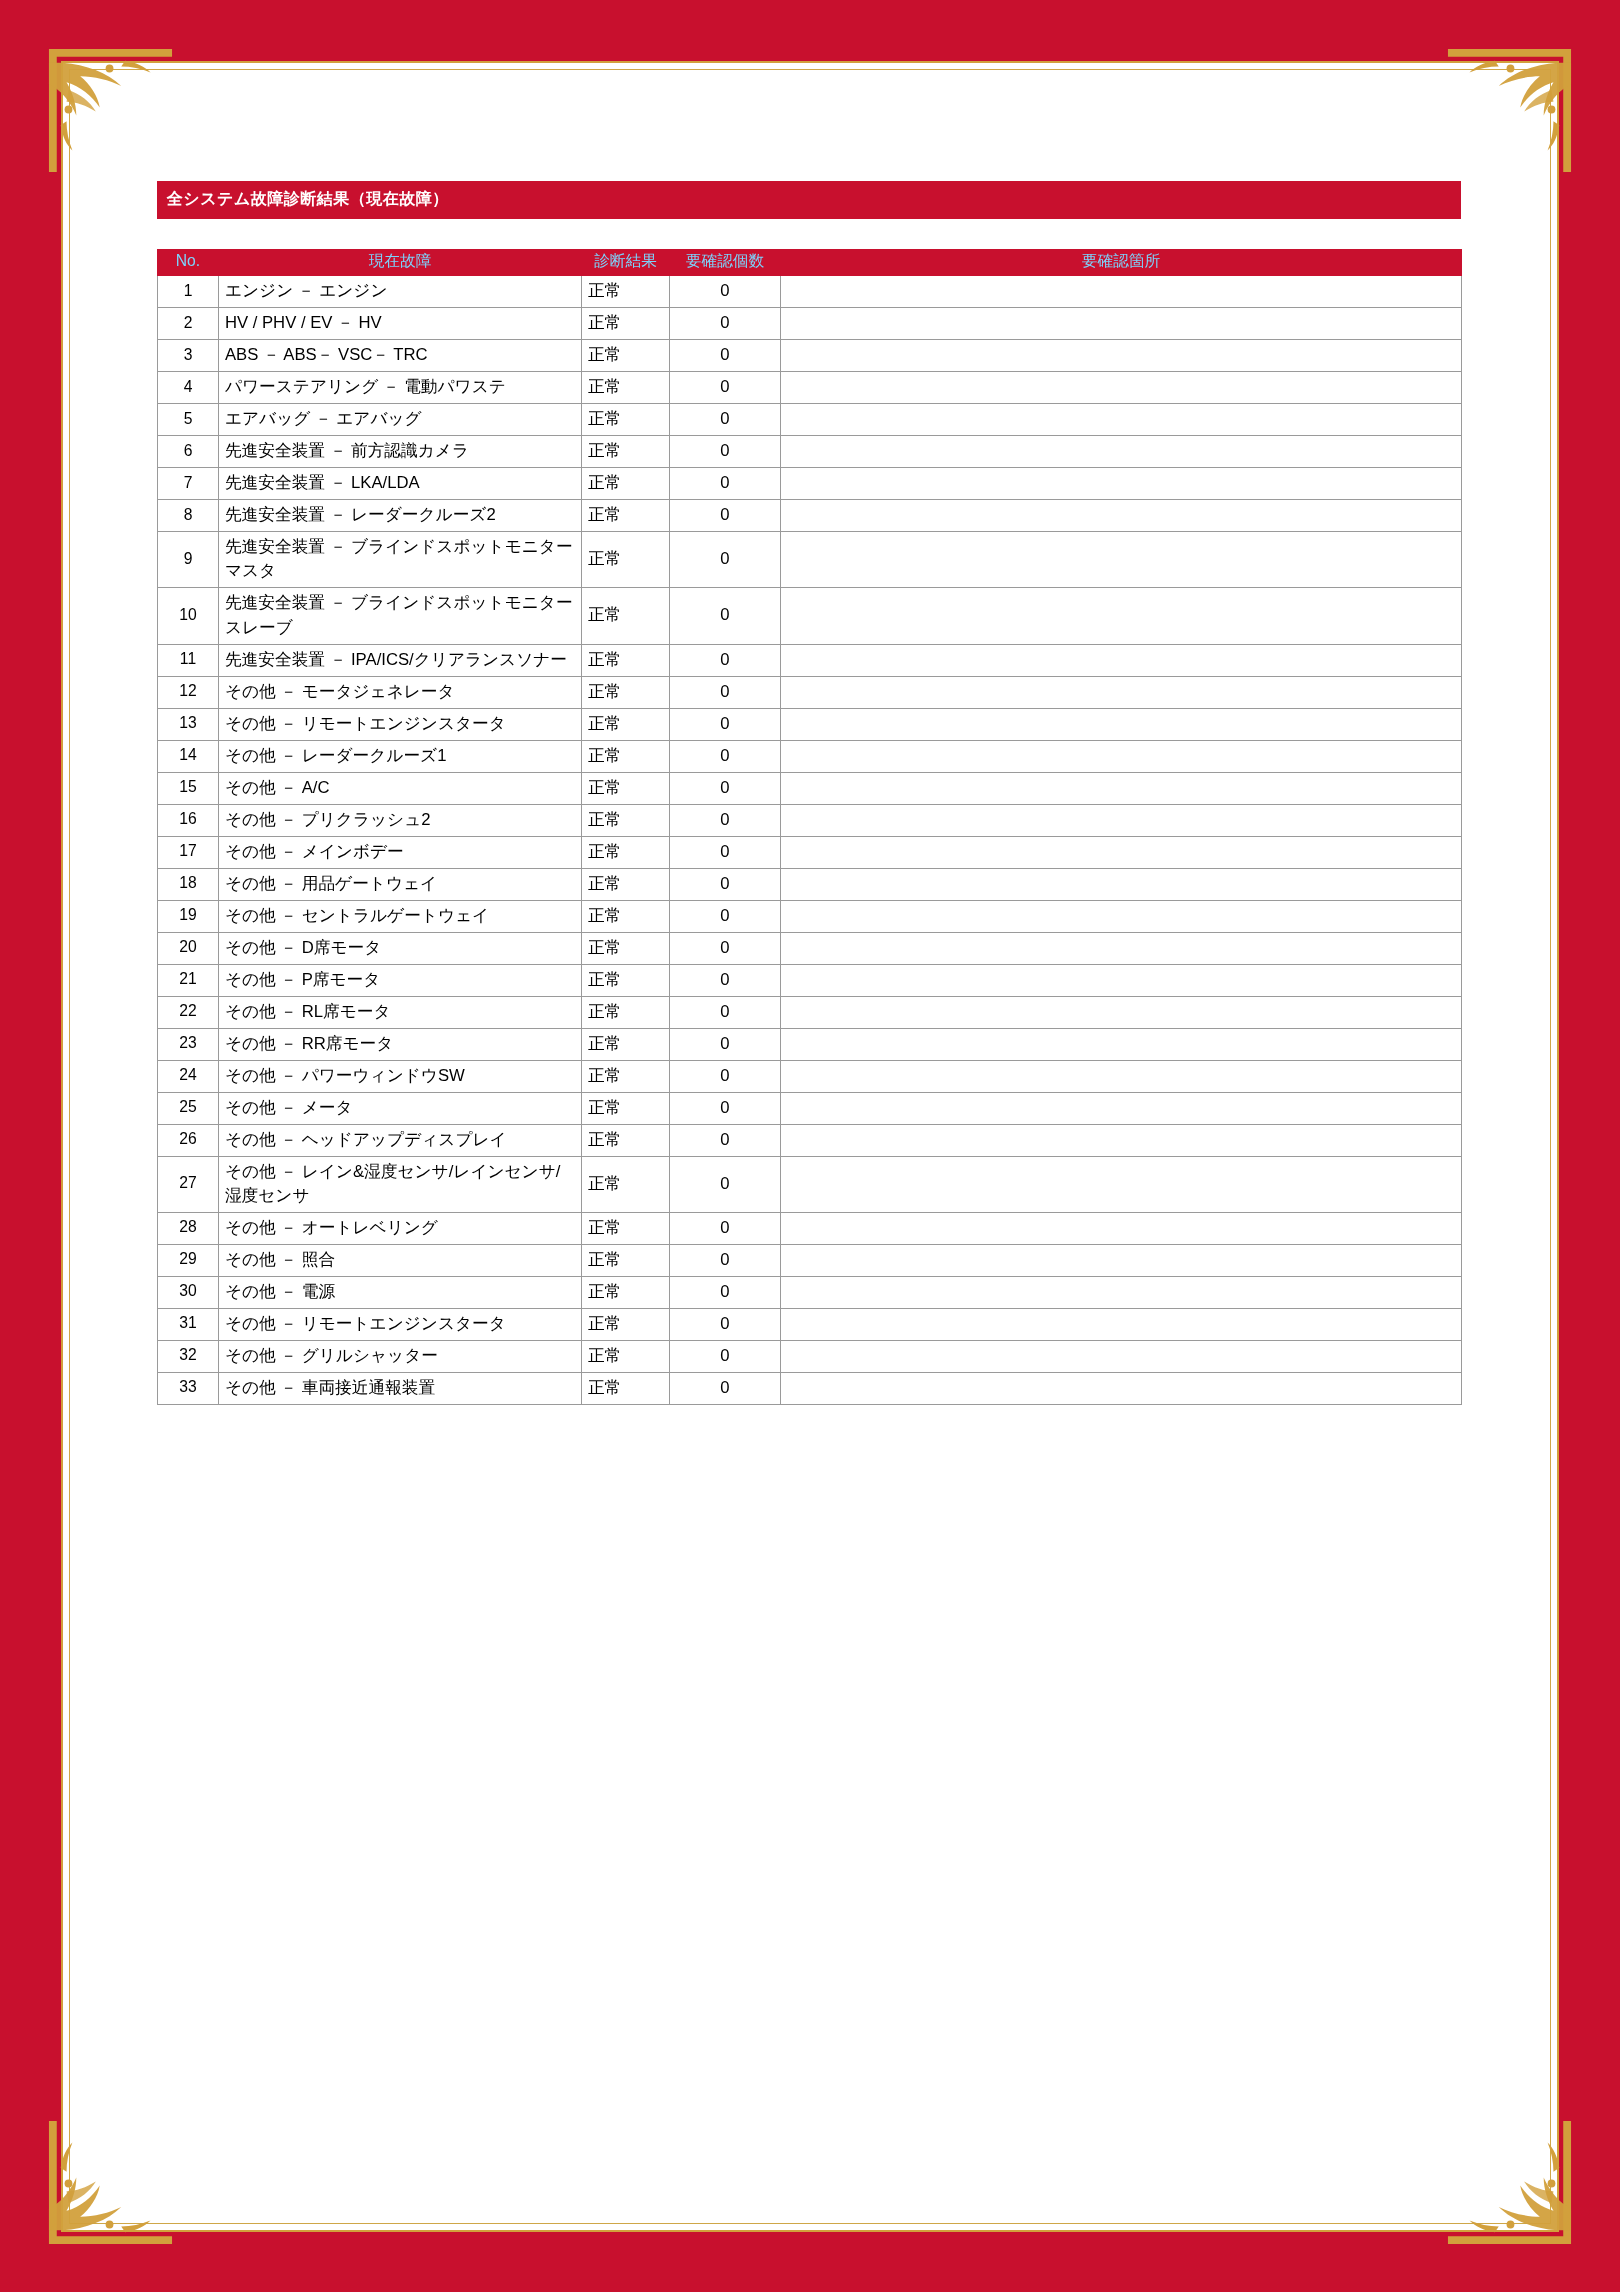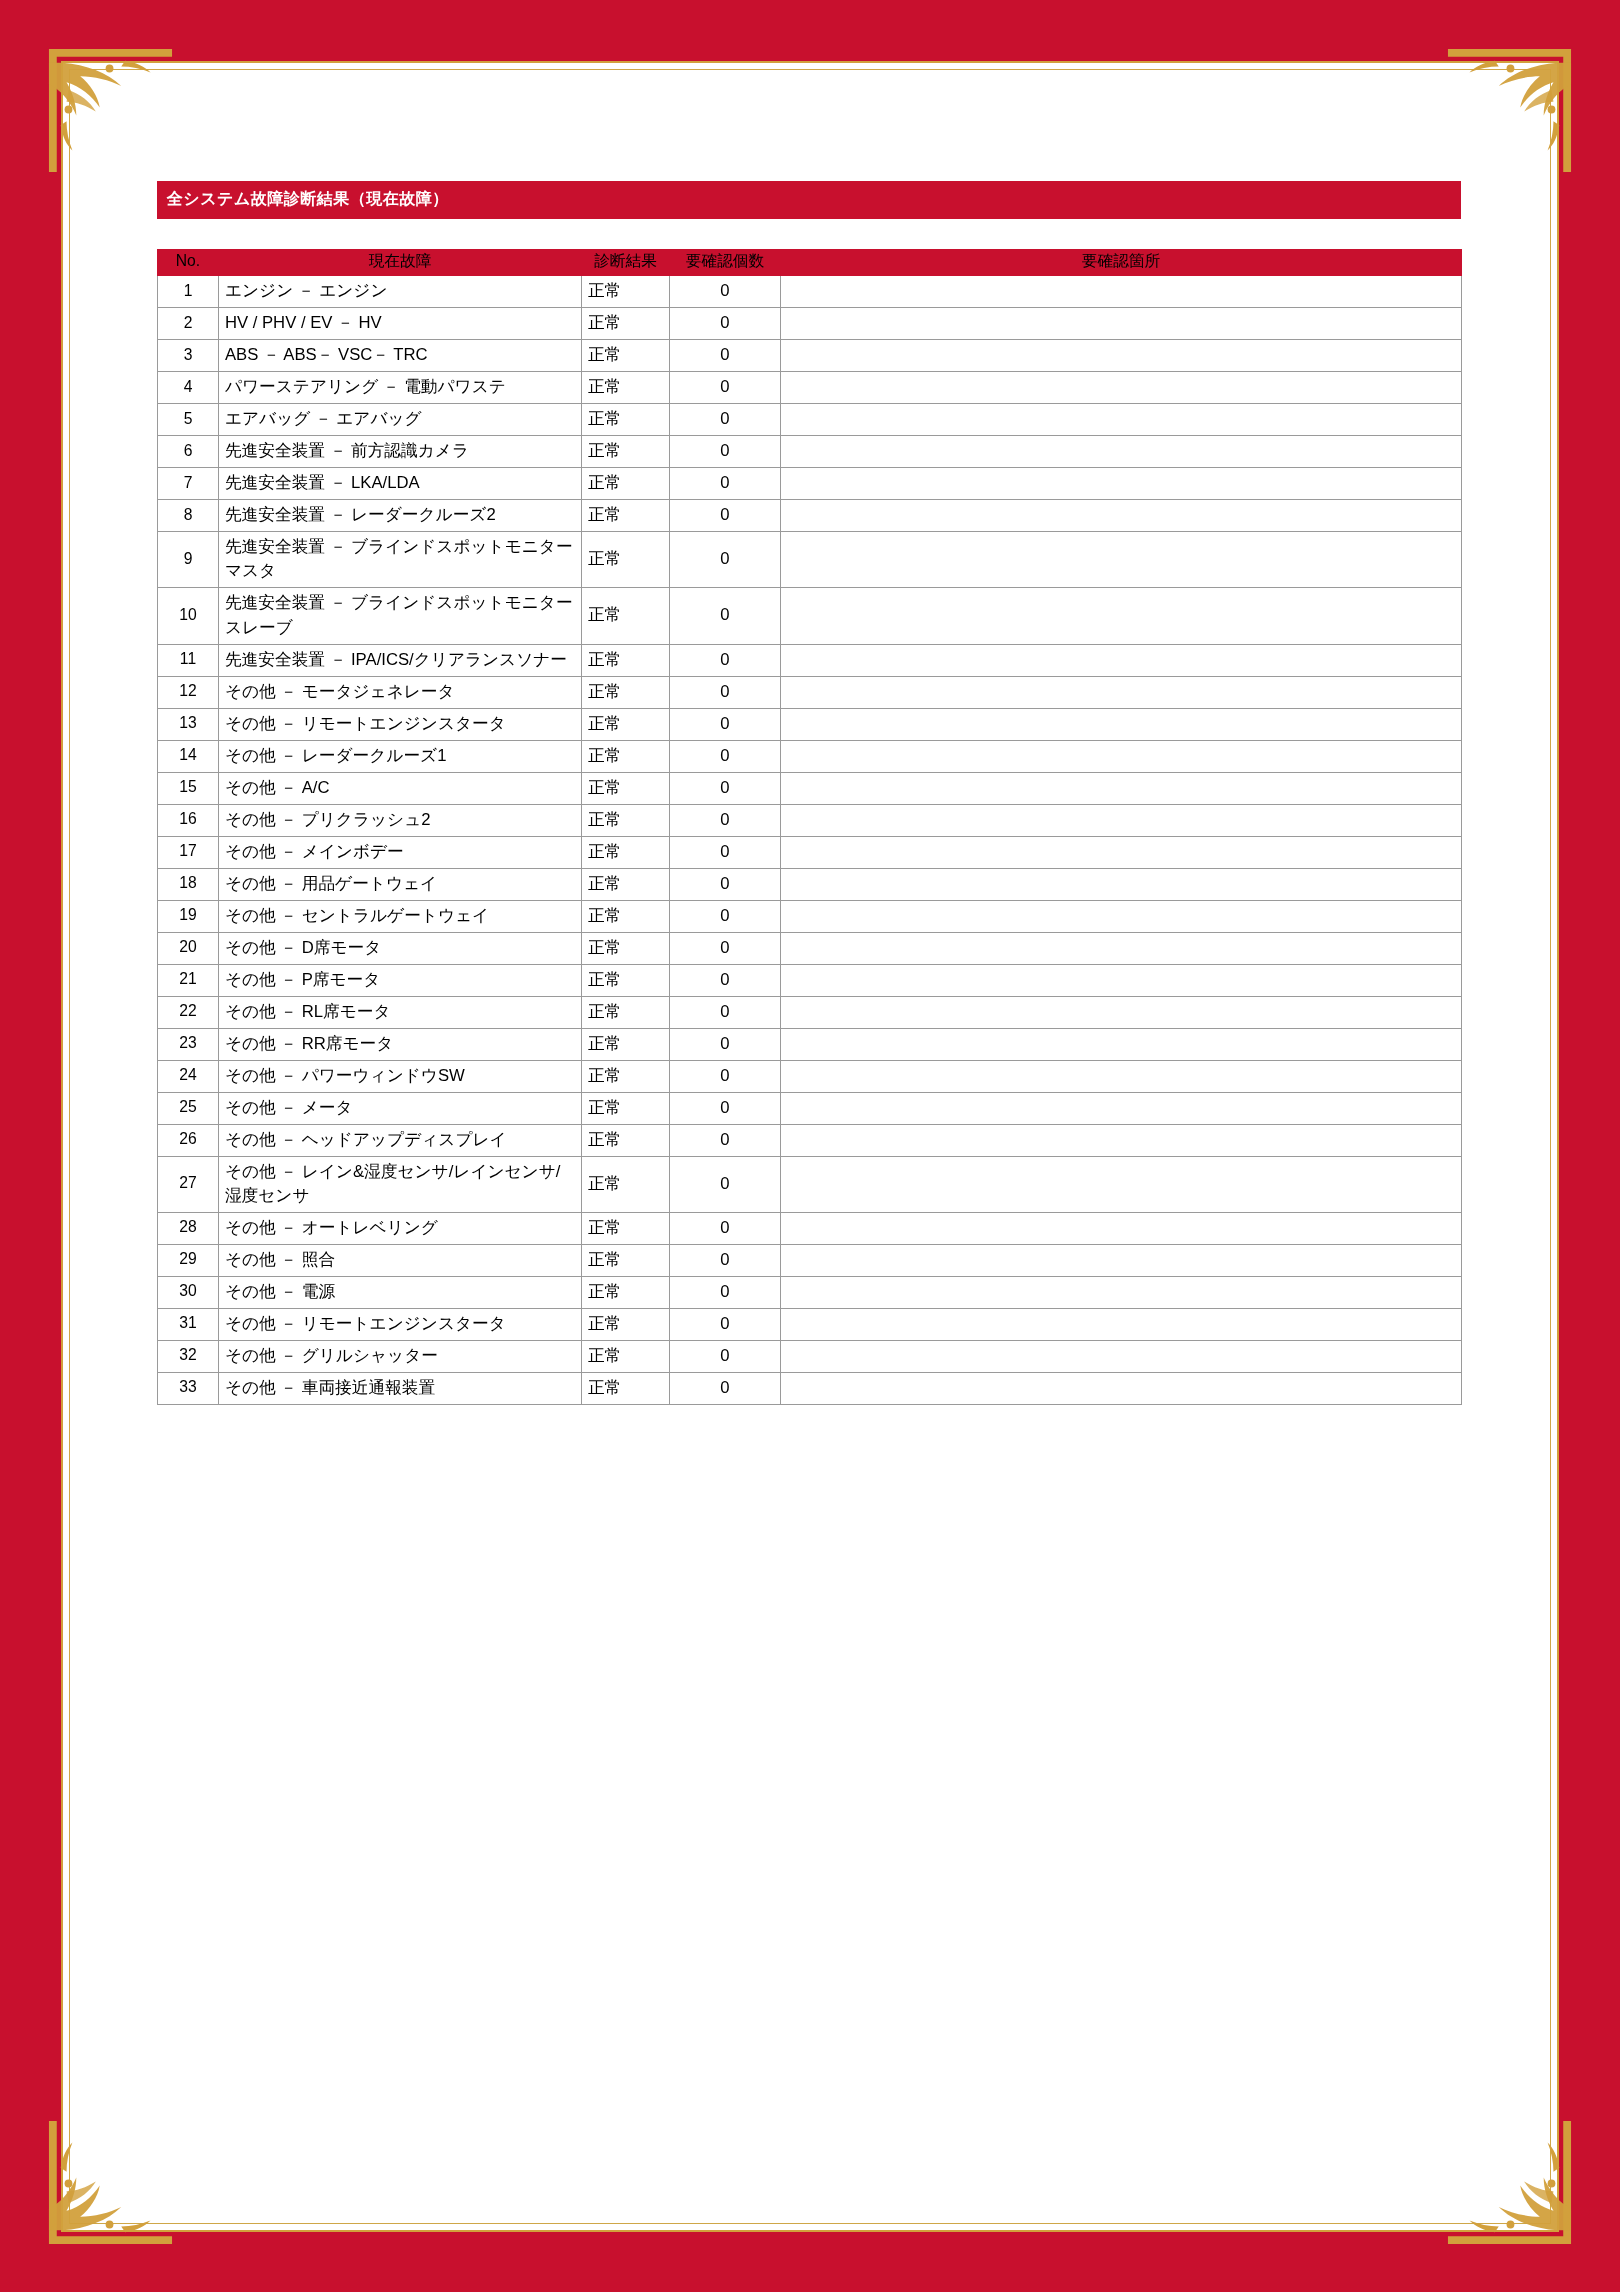--- a/index.html
+++ b/index.html
@@ -76,21 +76,21 @@
   table.diag {
     margin-top: 30px;
     border-collapse: collapse;
     width: 1304px;
     table-layout: fixed;
     font-size: 16.7px;
     color: #000000;
   }
   table.diag th {
     background: #c8102e;
-    color: #000000;
+    color: #7dd3fc;
     font-weight: normal;
     font-size: 15.7px;
     border: 1px solid #c8102e;
     padding: 2.9px 2px 3.9px 2px;
     text-align: center;
     line-height: 1.2;
   }
   table.diag td {
     border: 1px solid #9a9a9a;
     padding: 2.9px 5.9px 3.9px 5.9px;

